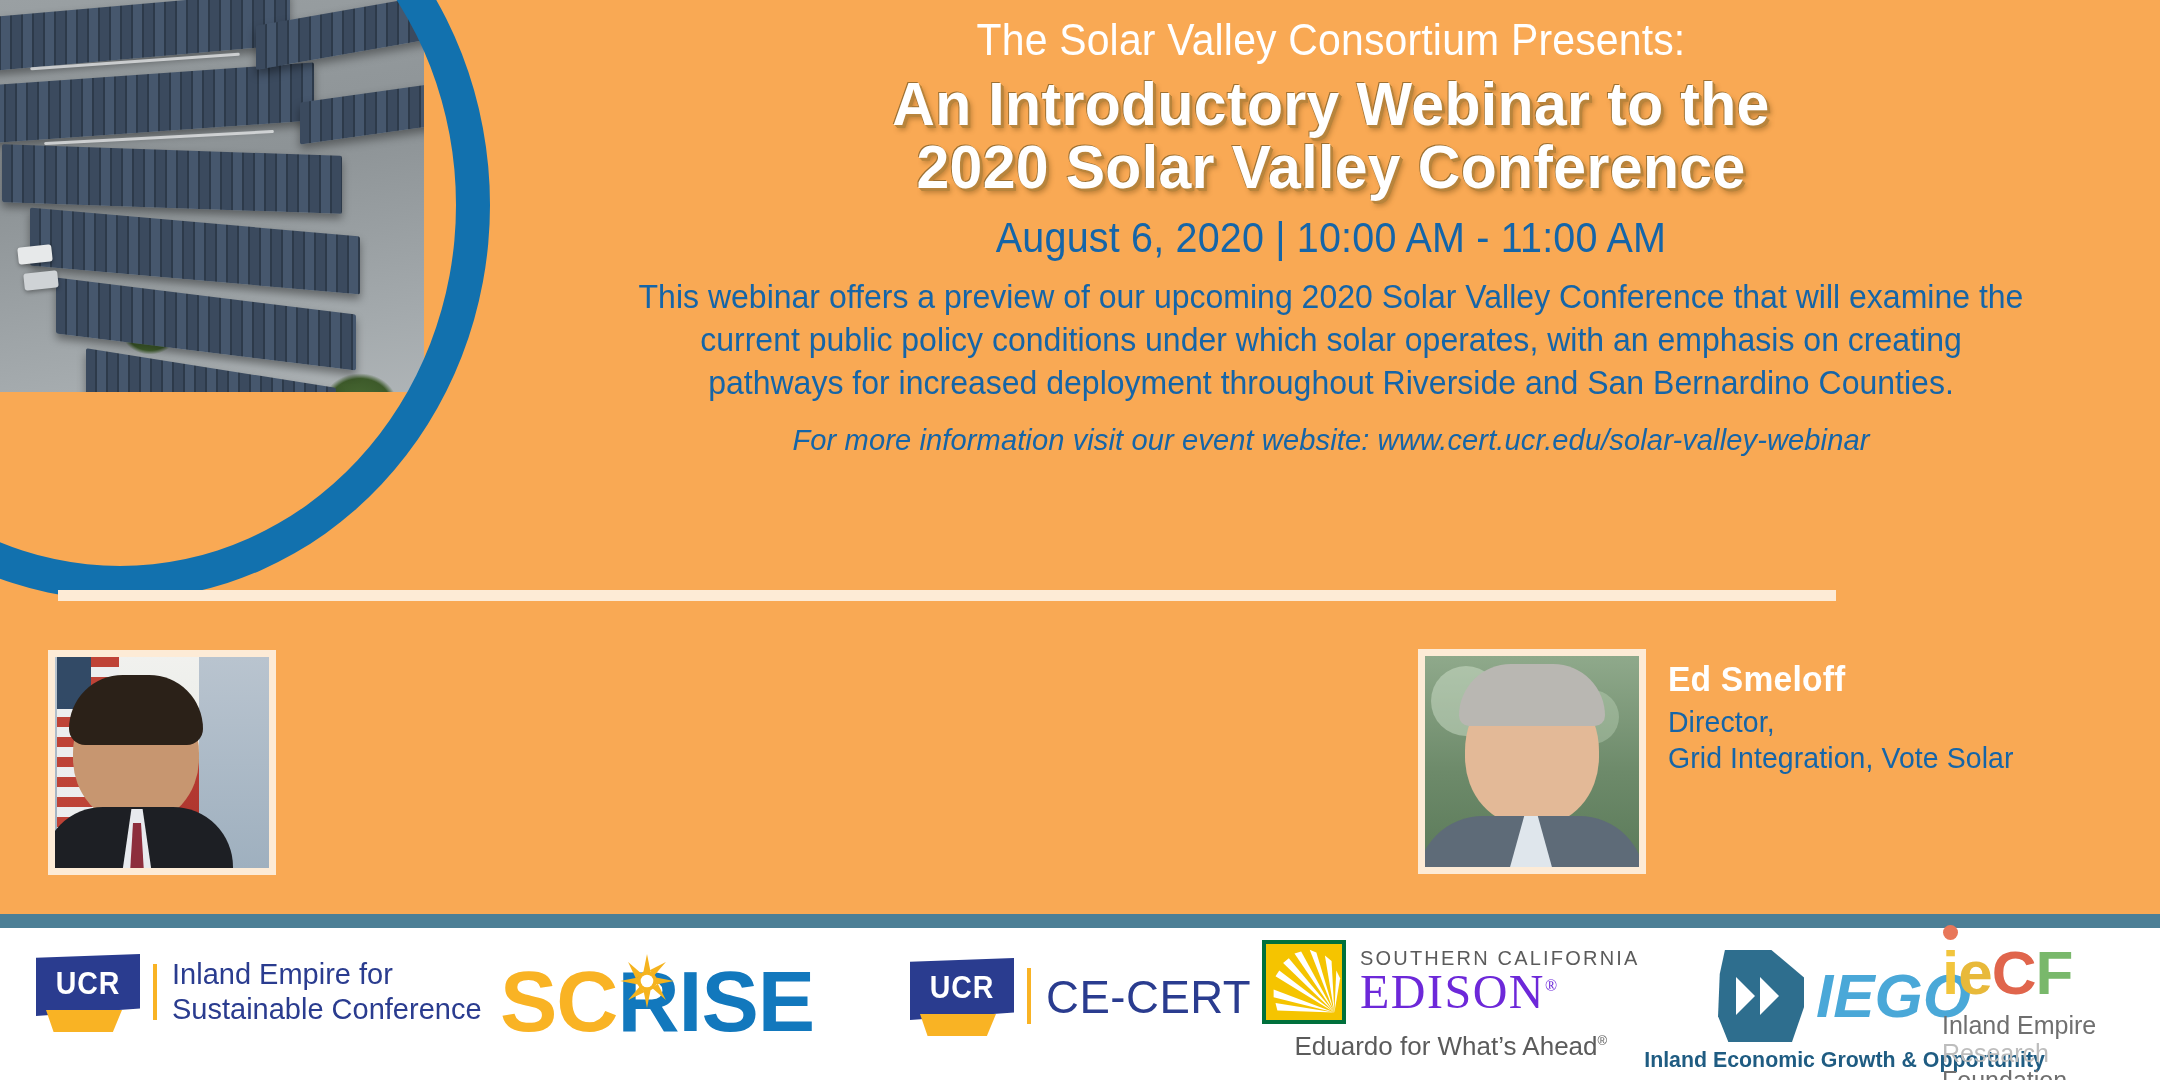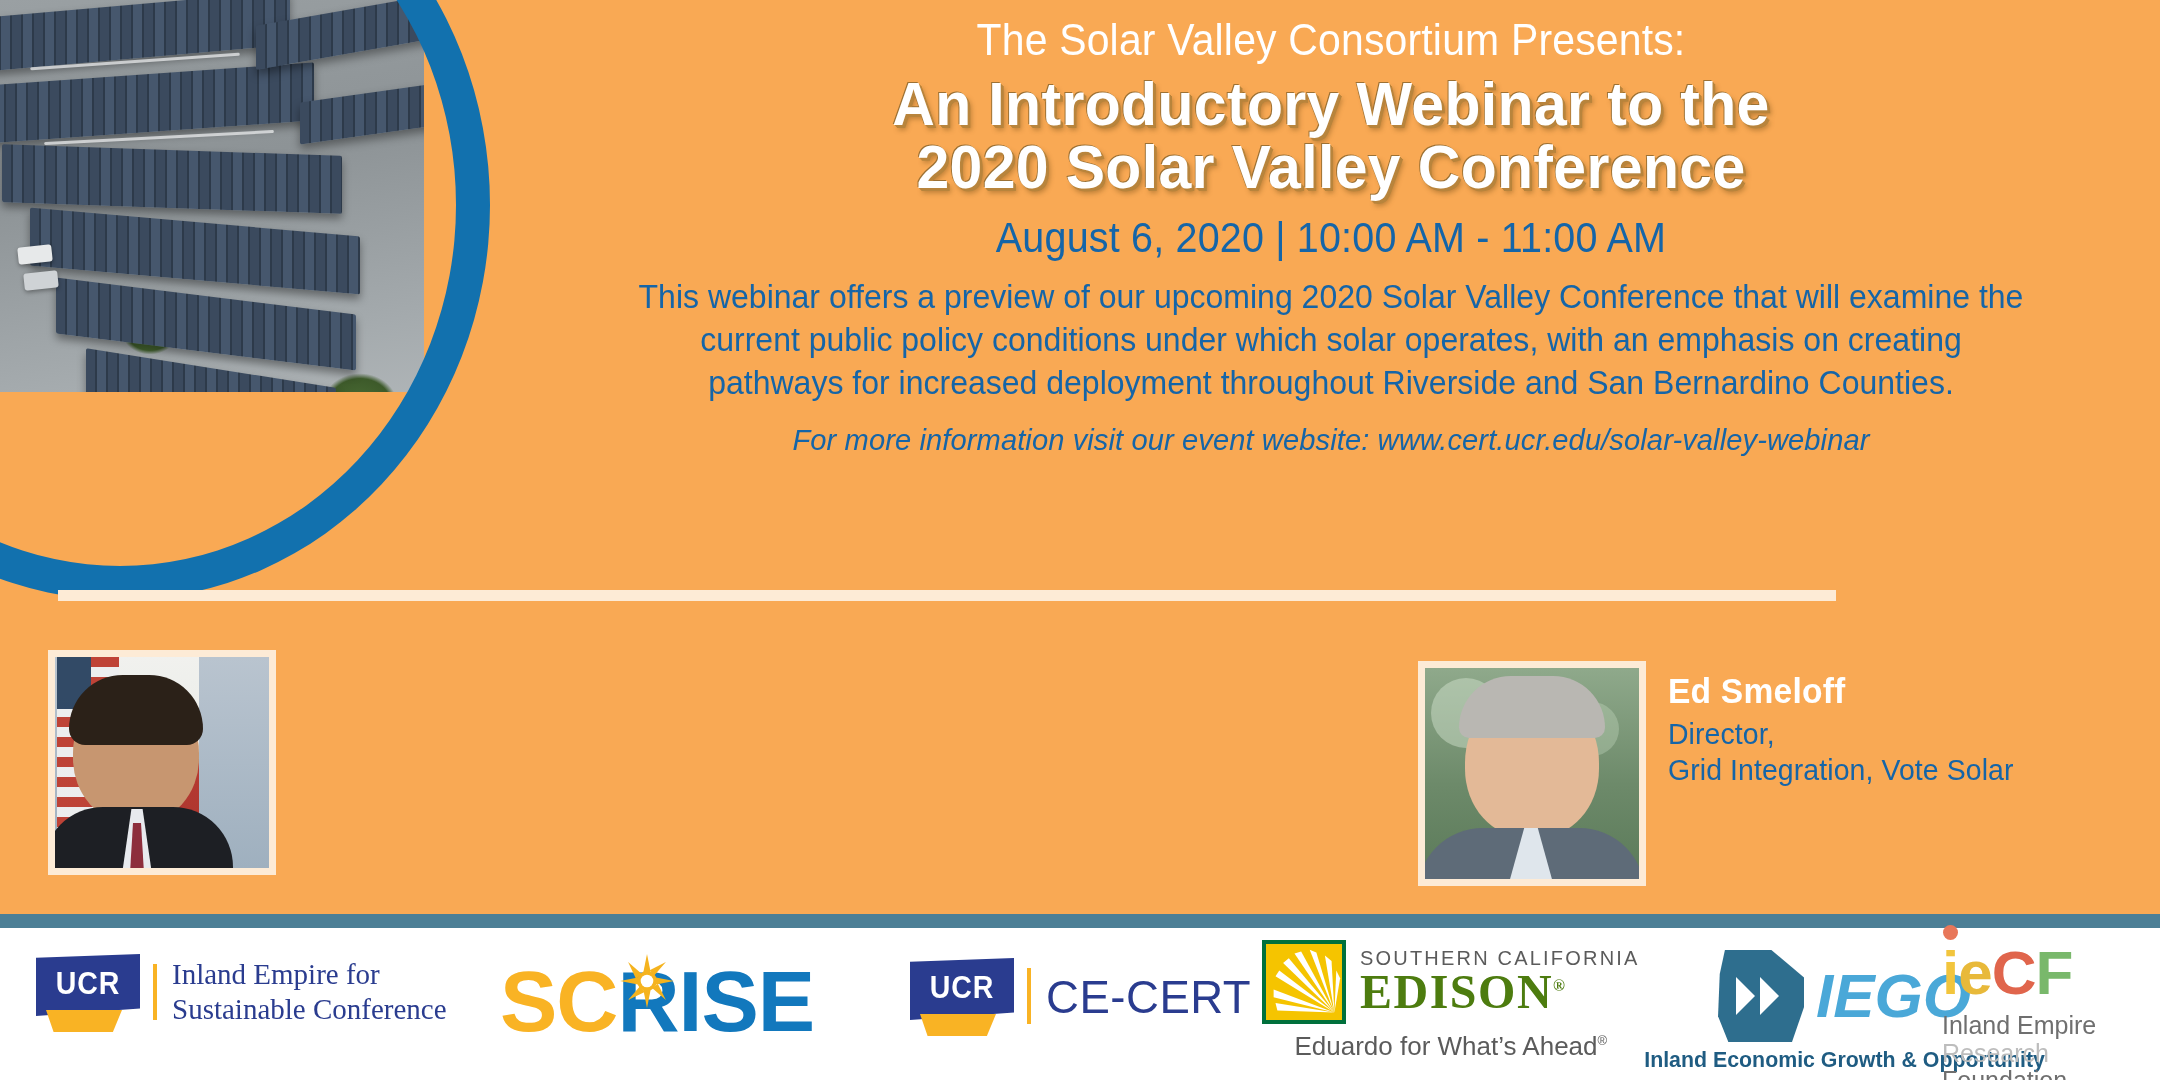--- a/index.html
+++ b/index.html
@@ -167,21 +167,21 @@
     background:#FDEBD6;
   }
 
   
   .speakers {
     position:absolute; left:0; top:640px; width:2160px; height:240px;
   }
   .speaker { position:absolute; display:flex; align-items:flex-start; }
   .sp1 { left:48px;  top:10px; }
   .sp2 { left:754px; top:10px; }
-  .sp3 { left:1418px;top:21px; }
+  .sp3 { left:1418px;top:9px; }
 
   .sp-photo-frame {
     width:228px; height:225px;
     background:#FDEBD6;
     padding:7px;
     flex:0 0 auto;
   }
   .sp-photo {
     width:100%; height:100%;
     overflow:hidden;
@@ -297,21 +297,21 @@
     background:#F9B324;
     clip-path:polygon(0 0, 100% 0, 88% 100%, 10% 100%);
   }
   .ucr-bar {
     width:4px; height:56px; background:#F9B324; margin:0 15px 0 13px; flex:0 0 auto;
   }
   .ucr-label {
     color:#2A3C8F; font-size:29px; line-height:1.22; font-weight:400;
     white-space:nowrap;
   }
-  .ucr-label .ln { display:block;font-family:Liberation Serif, serif; }
+  .ucr-label .ln { display:block; }
   .cecert-label {
     color:#2A3C8F; font-size:47px; font-weight:400; letter-spacing:.5px;
     white-space:nowrap; transform:scaleX(.97); transform-origin:left center;
   }
 
   
   .scrise { align-items:center; }
   .scrise-word {
     font-size:86px; font-weight:700; letter-spacing:-1px;
     font-family:"Liberation Sans", sans-serif; line-height:1;
@@ -332,21 +332,21 @@
   }
   .edison-sq-in {
     width:100%; height:100%; background:#F5C400; position:relative; overflow:hidden;
   }
   .edison-words { margin-left:14px; line-height:1; }
   .ed-sc {
     font-size:20px; color:#5B5B5B; letter-spacing:2.2px; font-weight:400;
     white-space:nowrap;
   }
   .ed-edison {
-    font-size:48px; color:#4d7c0f; letter-spacing:1.5px; font-weight:700;
+    font-size:48px; color:#6d28d9; letter-spacing:1.5px; font-weight:400;
     font-family:"Liberation Serif", serif; line-height:1.02; white-space:nowrap;
   }
   .ed-edison sup { font-size:16px; vertical-align:super; }
   .ed-tag {
     margin-top:7px; font-size:26px; color:#5B5B5B; font-weight:400; white-space:nowrap;
   }
   .ed-tag sup { font-size:13px; vertical-align:super; }
 
   
   .iego { flex-direction:column; align-items:center; }

